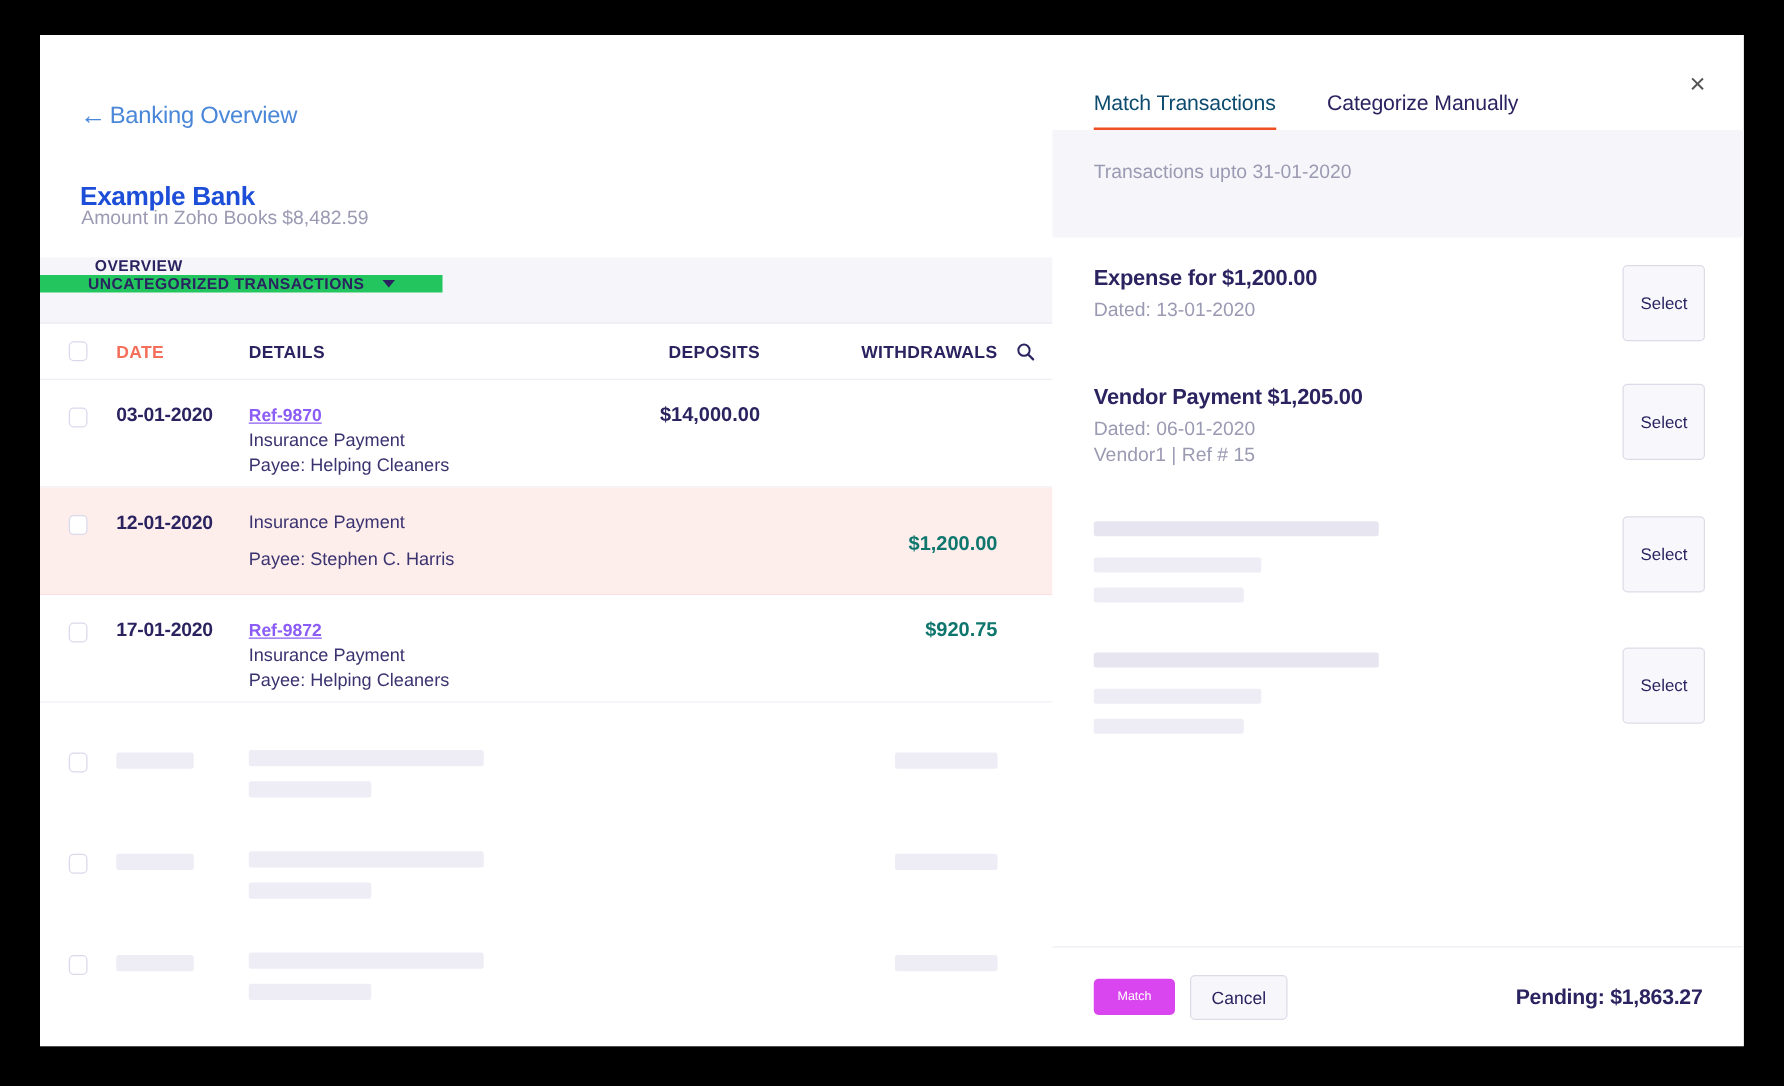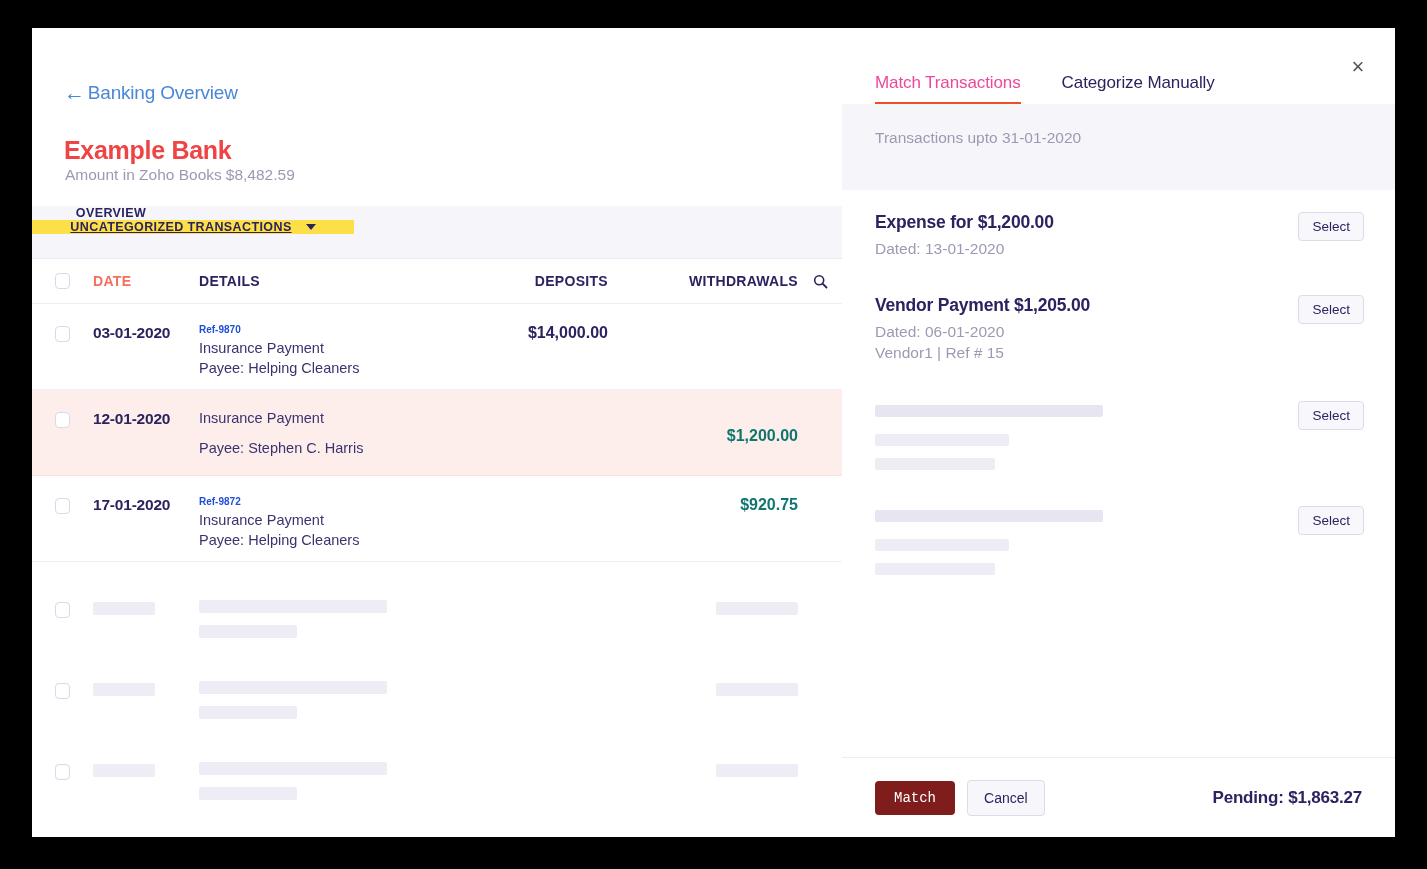--- a/index.html
+++ b/index.html
@@ -47,24 +47,24 @@
   .back-arrow {
     font-size: 21px;
     line-height: 1;
     position: relative;
     top: -1px;
   }
 
   .bank-title {
     position: absolute;
     left: 32px;
-    top: 108px;
-    font-size: 25px;
-    font-weight: bold;
-    color: #ef4444;
+    top: 118px;
+    font-size: 21px;
+    font-weight: bold;
+    color: #1d4ed8;
     letter-spacing: -0.3px;
   }
 
   .amount-row {
     position: absolute;
     left: 33px;
     top: 138px;
     display: flex;
     align-items: baseline;
     gap: 4px;
@@ -92,21 +92,21 @@
     justify-content: center;
     gap: 14px;
     font-size: 12.5px;
     font-weight: bold;
     letter-spacing: 0.4px;
     color: #2a2360;
     cursor: pointer;
     padding: 0 24px;
   }
   .tab.overview { width: 158px; padding: 0; }
-  .tab.active { background: #fde047; text-decoration: underline; }
+  .tab.active { background: #22c55e; }
   .tab.uncat { width: 322px; }
   .tab.alltx { width: 238px; }
   .caret {
     width: 0; height: 0;
     border-left: 5px solid transparent;
     border-right: 5px solid transparent;
     border-top: 6px solid #2a2360;
   }
 
   
@@ -158,24 +158,25 @@
     font-weight: bold;
     color: #2a2360;
     letter-spacing: -0.2px;
   }
   .cell-details { flex: 1; padding-right: 10px; }
   .cell-deposits { width: 175px; text-align: right; font-size: 16px; font-weight: bold; color: #2a2360; }
   .cell-withdrawals { width: 190px; text-align: right; font-size: 16px; font-weight: bold; color: #0f766e; }
   .cell-pad { width: 44px; }
 
   .d-ref {
-    font-size: 10px;
-    font-weight: bold;
-    color: #1d4ed8;
+    font-size: 14px;
+    font-weight: bold;
+    color: #8b5cf6;
     margin-bottom: 5px;
+    text-decoration: underline;
   }
   .d-line {
     font-size: 14.5px;
     color: #3a3370;
     margin-bottom: 4px;
   }
   .d-line.spaced { margin-bottom: 14px; }
 
   .amt-mid { padding-top: 17px; }
 
@@ -206,21 +207,21 @@
   }
   .rp-tab {
     font-size: 17px;
     color: #2a2360;
     padding-bottom: 11px;
     margin-right: 41px;
     cursor: pointer;
     position: relative;
     letter-spacing: -0.1px;
   }
-  .rp-tab.active { color: #ec4899; }
+  .rp-tab.active { color: #0c4a6e; }
   .rp-tab.active::after {
     content: "";
     position: absolute;
     left: 0; right: 0; bottom: 0;
     height: 2.5px;
     background: #f04e23;
   }
   .close-x {
     position: absolute;
     right: 24px;
@@ -285,48 +286,48 @@
     font-size: 15.5px;
     color: #9b9ab3;
     margin-bottom: 3px;
   }
   .select-btn {
     border: 1px solid #dcdbe8;
     background: #f8f8fc;
     border-radius: 4px;
     color: #2a2360;
     font-size: 13.5px;
-    padding: 6px 13px;
+    padding: 22px 13px;
     cursor: pointer;
     font-family: "Liberation Sans", sans-serif;
     flex: 0 0 auto;
   }
   .sk-group { padding-top: 4px; }
   .sk.m1 { width: 228px; height: 12px; margin-bottom: 17px; background:#e7e6f0; }
   .sk.m2 { width: 134px; height: 12px; margin-bottom: 12px; }
   .sk.m3 { width: 120px; height: 12px; }
 
   .rp-footer {
     flex: 0 0 80px;
     border-top: 1px solid #ededf3;
     display: flex;
     align-items: center;
     padding: 0 33px;
     justify-content: space-between;
   }
   .footer-btns { display: flex; align-items: center; gap: 12px; }
   .btn-match {
-    background: #7f1d1d;
+    background: #d946ef;
     color: #ffffff;
     border: none;
     border-radius: 4px;
-    font-size: 14px;
+    font-size: 10px;
     padding: 9px 19px;
     cursor: pointer;
-    font-family: Liberation Mono, monospace;
+    font-family: Liberation Sans, sans-serif;
   }
   .btn-cancel {
     background: #f7f7fb;
     color: #2a2360;
     border: 1px solid #dcdbe8;
     border-radius: 4px;
     font-size: 14px;
     padding: 9px 16px;
     cursor: pointer;
     font-family: "Liberation Sans", sans-serif;

